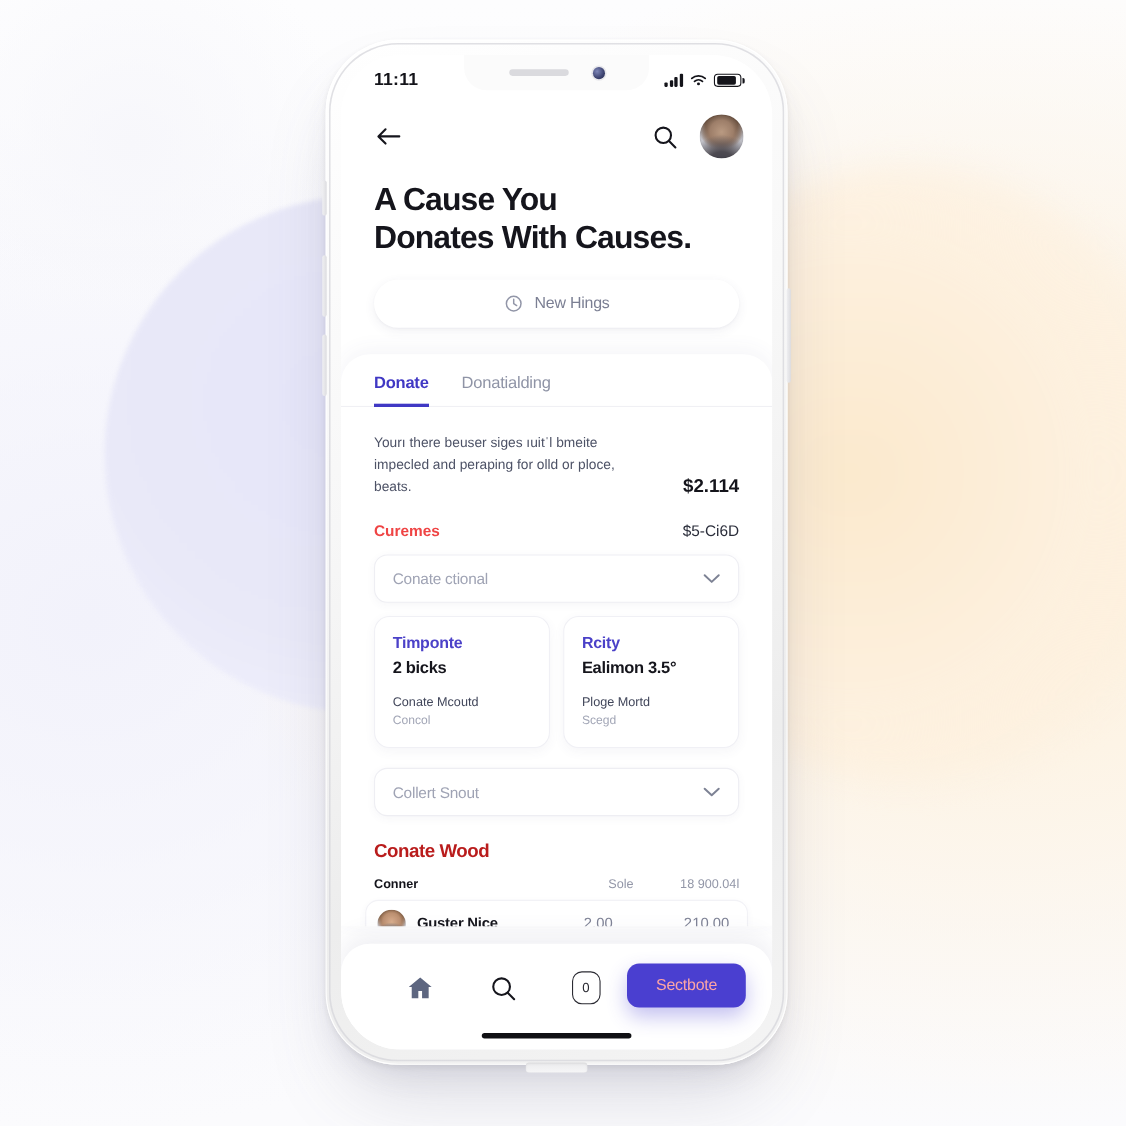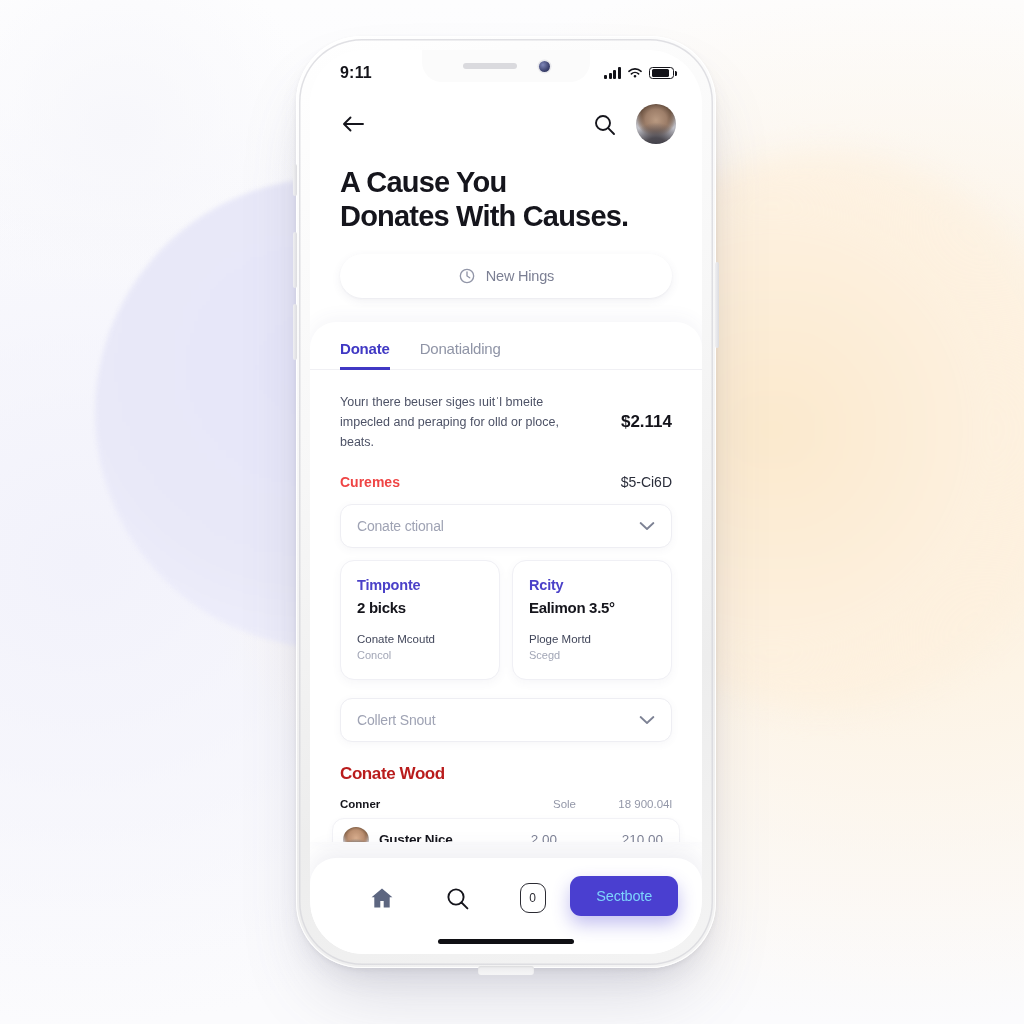--- a/index.html
+++ b/index.html
@@ -170,21 +170,21 @@
     border-bottom:1px solid #f0f0f4;
   }
   .tab{
     font-size:15px; padding-bottom:10px; cursor:pointer;
     color:#8f94a6; font-weight:400; letter-spacing:-.2px;
     border-bottom:3px solid transparent; margin-bottom:-1px;
   }
   .tab.active{ color:#4038c4; font-weight:700; border-bottom-color:#4038c4; }
 
   .desc-row{
-    display:flex; align-items:center; justify-content:space-between; gap:14px;
+    display:flex; align-items:flex-end; justify-content:space-between; gap:14px;
     padding:22px 30px 0 30px;
   }
   .desc-row p{ font-size:12.5px; line-height:1.6; color:#4d5266; max-width:255px; filter:blur(.3px); }
   .desc-amount{ font-size:17px; font-weight:800; color:#14141b; white-space:nowrap; }
 
   .sub-row{
     display:flex; align-items:center; justify-content:space-between;
     padding:22px 30px 0 30px;
   }
   .sub-row .lbl{ font-size:14px; font-weight:700; color:#ef4444; }
@@ -253,21 +253,21 @@
     display:flex; align-items:flex-start; padding:18px 24px 0 34px; gap:0;
   }
   .bn-item{ width:78px; height:44px; display:flex; align-items:center; justify-content:center; cursor:pointer; }
   .badge-box{
     width:26px; height:30px; border-radius:9px; border:1.6px solid #2b2b33;
     display:flex; align-items:center; justify-content:center;
     font-size:12px; color:#2b2b33; font-weight:500;
   }
   .cta{
     margin-left:auto; height:40px; padding:0 26px; border-radius:11px;
-    background:#4a3fd0; color:#7dd3fc; font-size:14.5px; font-weight:500;
+    background:#4a3fd0; color:#fca5a5; font-size:14.5px; font-weight:500;
     display:flex; align-items:center; justify-content:center;
     box-shadow:0 8px 18px rgba(74,63,208,.33);
     cursor:pointer; letter-spacing:-.2px;
   }
   .home-ind{
     position:absolute; left:50%; bottom:10px; transform:translateX(-50%);
     width:136px; height:5px; border-radius:3px; background:#101014;
     z-index:26;
   }
 </style>
@@ -289,21 +289,21 @@
   <div class="bottom-port"></div>
 
   <div class="screen">
 
     <div class="notch">
       <div class="speaker"></div>
       <div class="front-cam"></div>
     </div>
 
     <div class="statusbar">
-      <div class="clock">9:11</div>
+      <div class="clock">11:11</div>
       <div class="sys-icons">
         <div class="bars">
             <i></i>
             <i></i>
             <i></i>
             <i></i>
           </div>
         <svg width="16" height="12" viewBox="0 0 16 12">
           <path d="M8 10.6a1.35 1.35 0 1 0 0-2.7 1.35 1.35 0 0 0 0 2.7z" fill="#14141a"></path>
           <path d="M4.4 6.9a5.4 5.4 0 0 1 7.2 0" stroke="#14141a" stroke-width="1.6" fill="none" stroke-linecap="round"></path>

